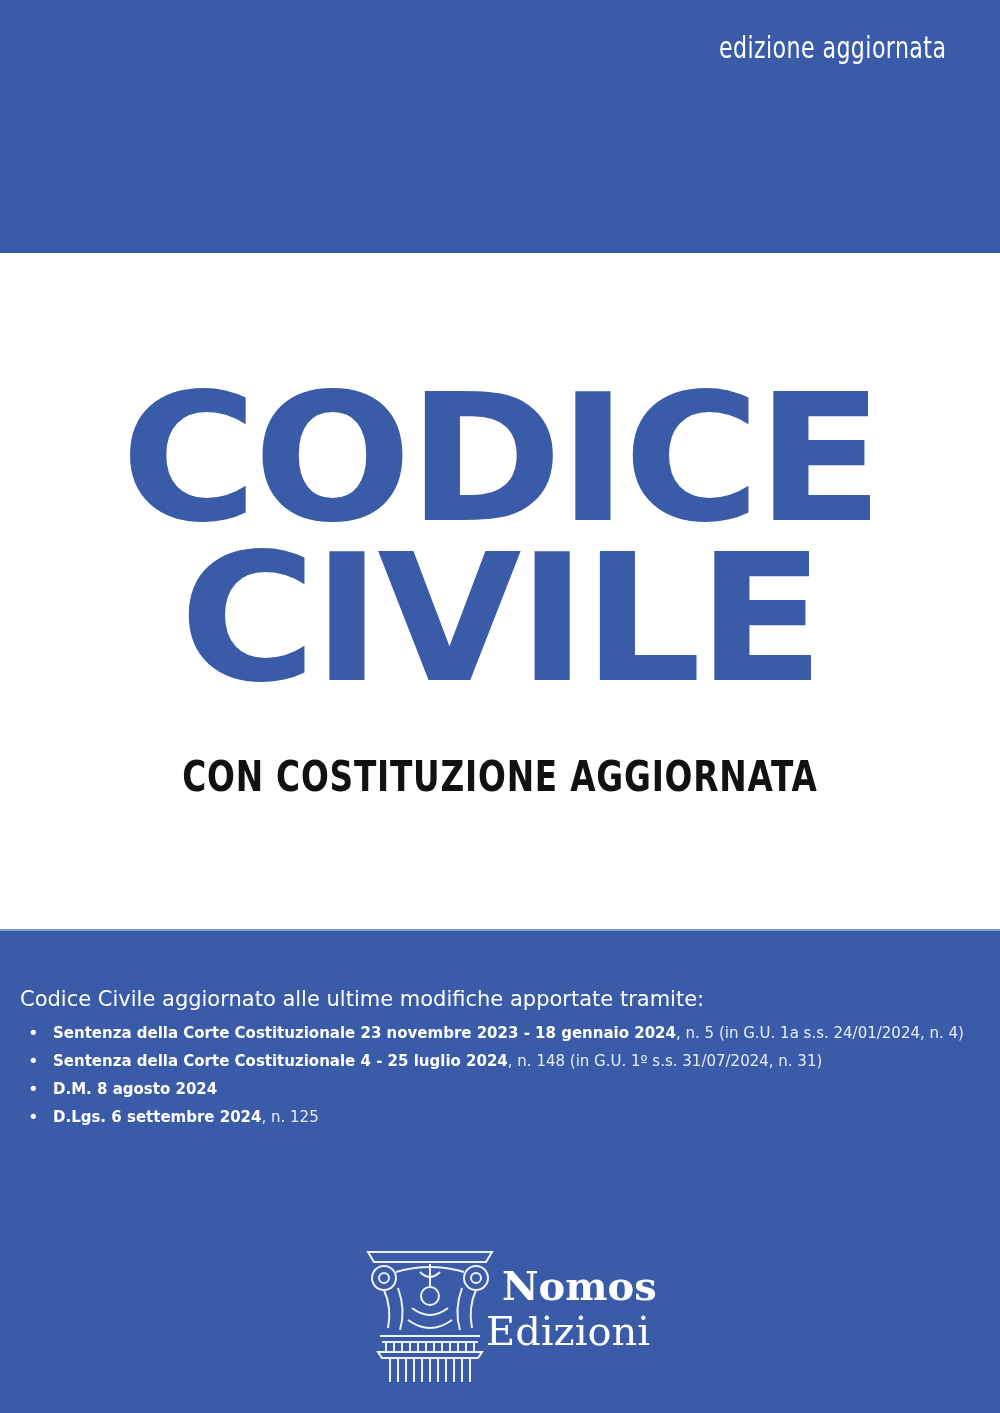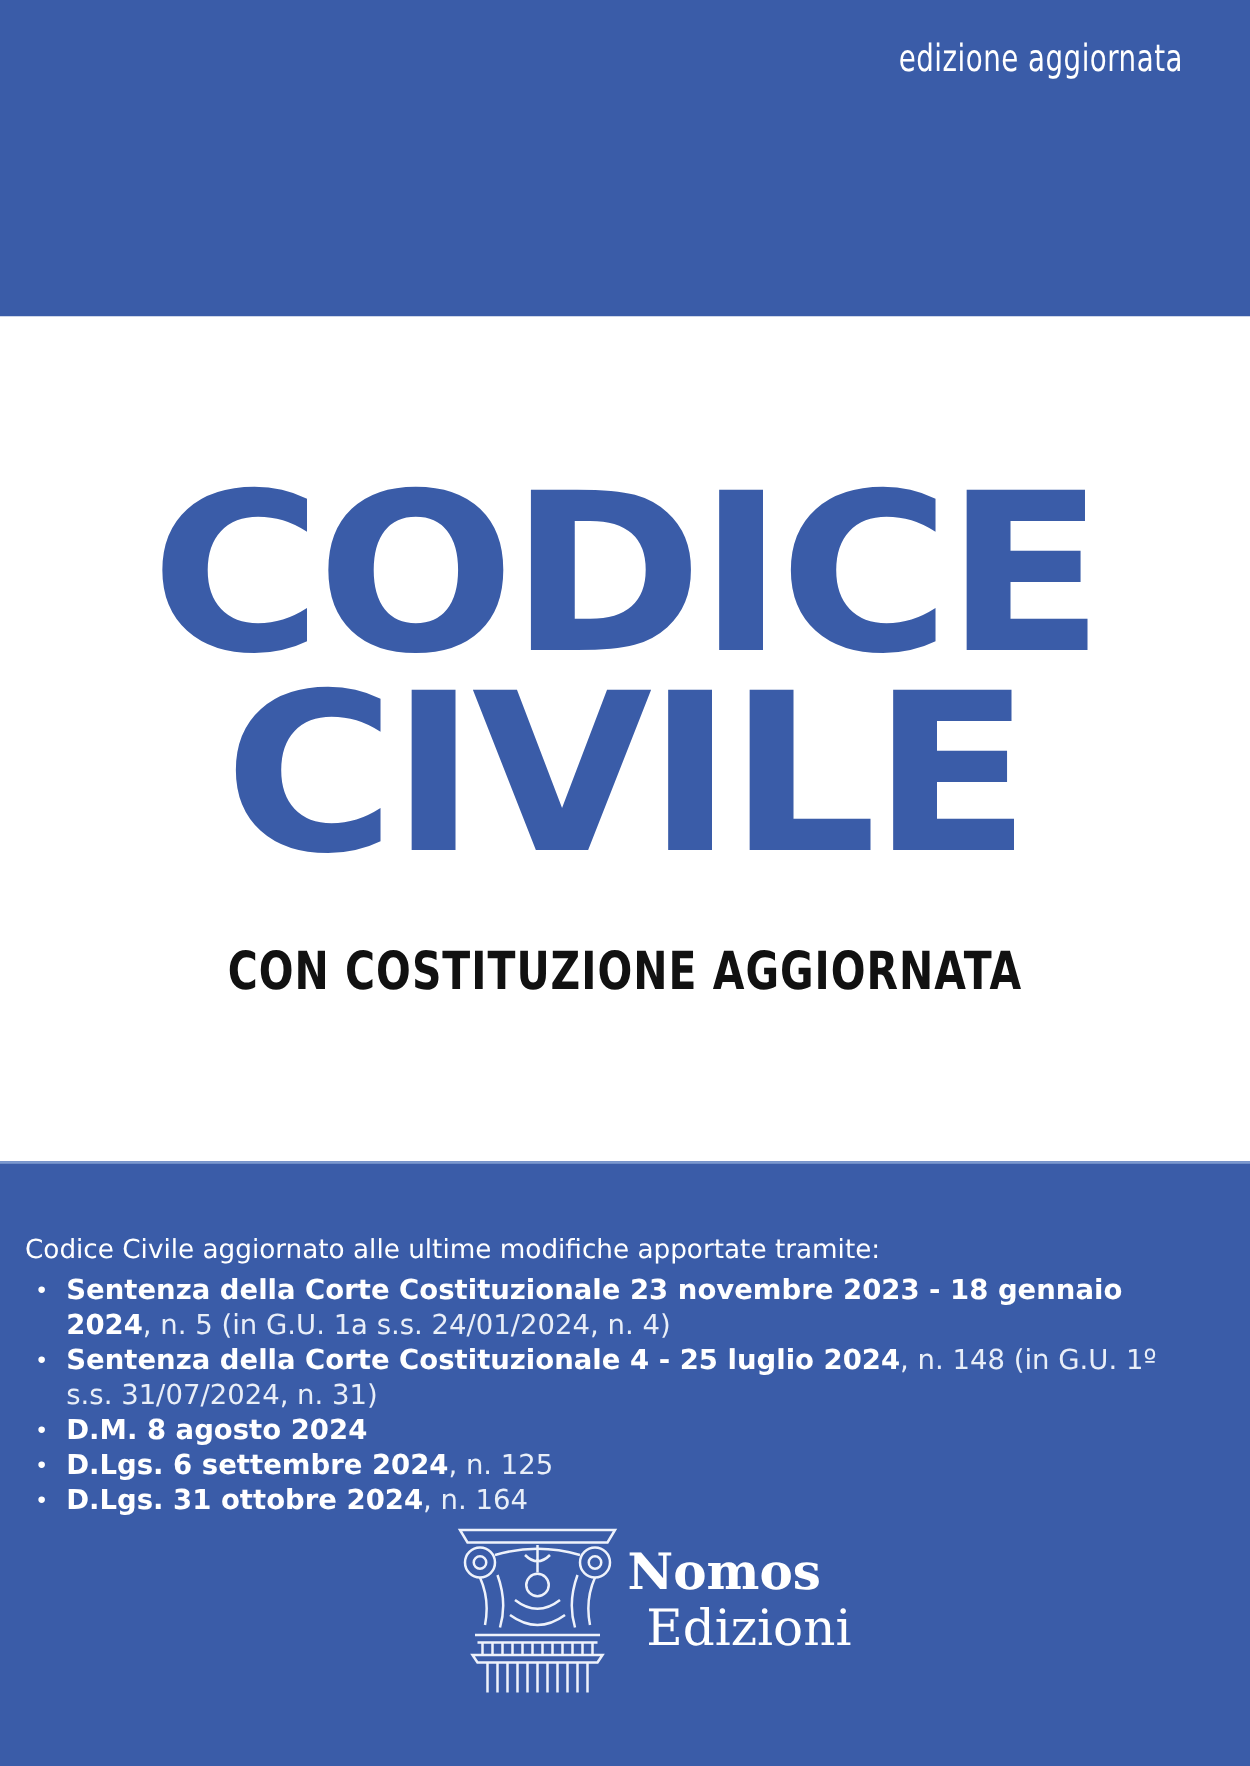--- a/index.html
+++ b/index.html
@@ -41,41 +41,41 @@
       background: #3a5ca8; border-top: 2px solid #7d9ad0;
     }
     .intro {
       position: absolute; left: 20px; top: 987px;
       color: #ffffff; font-family: "DejaVu Sans", sans-serif; font-weight: normal;
       font-size: 21px;
     }
     .updates {
       position: absolute; left: 28px; top: 1019px; width: 940px;
       margin: 0; padding: 0; list-style: none;
-      color: #ffffff; font-family: "DejaVu Sans", sans-serif; font-size: 22px;
+      color: #ffffff; font-family: "DejaVu Sans", sans-serif; font-size: 15px;
     }
     .updates li {
       position: relative; padding-left: 25px; line-height: 28px;
     }
     .updates li::before {
       content: "•"; position: absolute; left: 0; top: 0; font-size: 18px;
     }
     .updates .bold { font-weight: bold; }
     .updates .light { font-weight: normal; color: #e8eef8; }
     .logo {
-      position: absolute; left: 362px; top: 1220px; width: 300px; height: 136px;
+      position: absolute; left: 362px; top: 1248px; width: 300px; height: 136px;
     }
     .logo svg { position: absolute; left: 0; top: 0; }
     .logo-nomos {
       position: absolute; left: 140px; top: 14px;
       color: #ffffff; font-family: "DejaVu Serif", serif; font-weight: bold; font-size: 40px;
     }
     .logo-edizioni {
       position: absolute; left: 124px; top: 60px;
-      color: #ffffff; font-family: "DejaVu Serif", serif; font-size: 40px; margin-left: 31px;
+      color: #ffffff; font-family: "DejaVu Serif", serif; font-size: 40px;
     }
   </style>
 </head>
 <body>
 
 <div class="band-top">
   <div class="edition-label">edizione aggiornata</div>
 </div>
 
 <div class="title title-1">CODICE</div>
@@ -84,21 +84,20 @@
 
 <div class="band-bottom"></div>
 
 <div class="intro">Codice Civile aggiornato alle ultime modifiche apportate tramite:</div>
 
 <ul class="updates">
   <li><span class="bold">Sentenza della  Corte Costituzionale 23 novembre 2023 - 18 gennaio 2024</span><span class="light">, n. 5 (in G.U. 1a s.s. 24/01/2024, n. 4)</span></li>
   <li><span class="bold">Sentenza della Corte Costituzionale 4 - 25 luglio 2024</span><span class="light">, n. 148 (in G.U. 1º s.s. 31/07/2024, n. 31)</span></li>
   <li><span class="bold">D.M. 8 agosto 2024</span><span class="light"></span></li>
   <li><span class="bold">D.Lgs. 6 settembre 2024</span><span class="light">, n. 125</span></li>
-  <li><span class="bold">D.Lgs. 31 ottobre 2024</span><span class="light">, n. 164</span></li>
 </ul>
 
 <div class="logo">
   <svg width="135" height="136" viewBox="0 0 135 136" fill="none" stroke="#eef2fb" stroke-width="2">
 
     <path d="M6 4 H130 L124 14 H12 Z"></path>
 
     <circle cx="22" cy="30" r="12"></circle>
     <circle cx="22" cy="30" r="5"></circle>
     <circle cx="114" cy="30" r="12"></circle>

